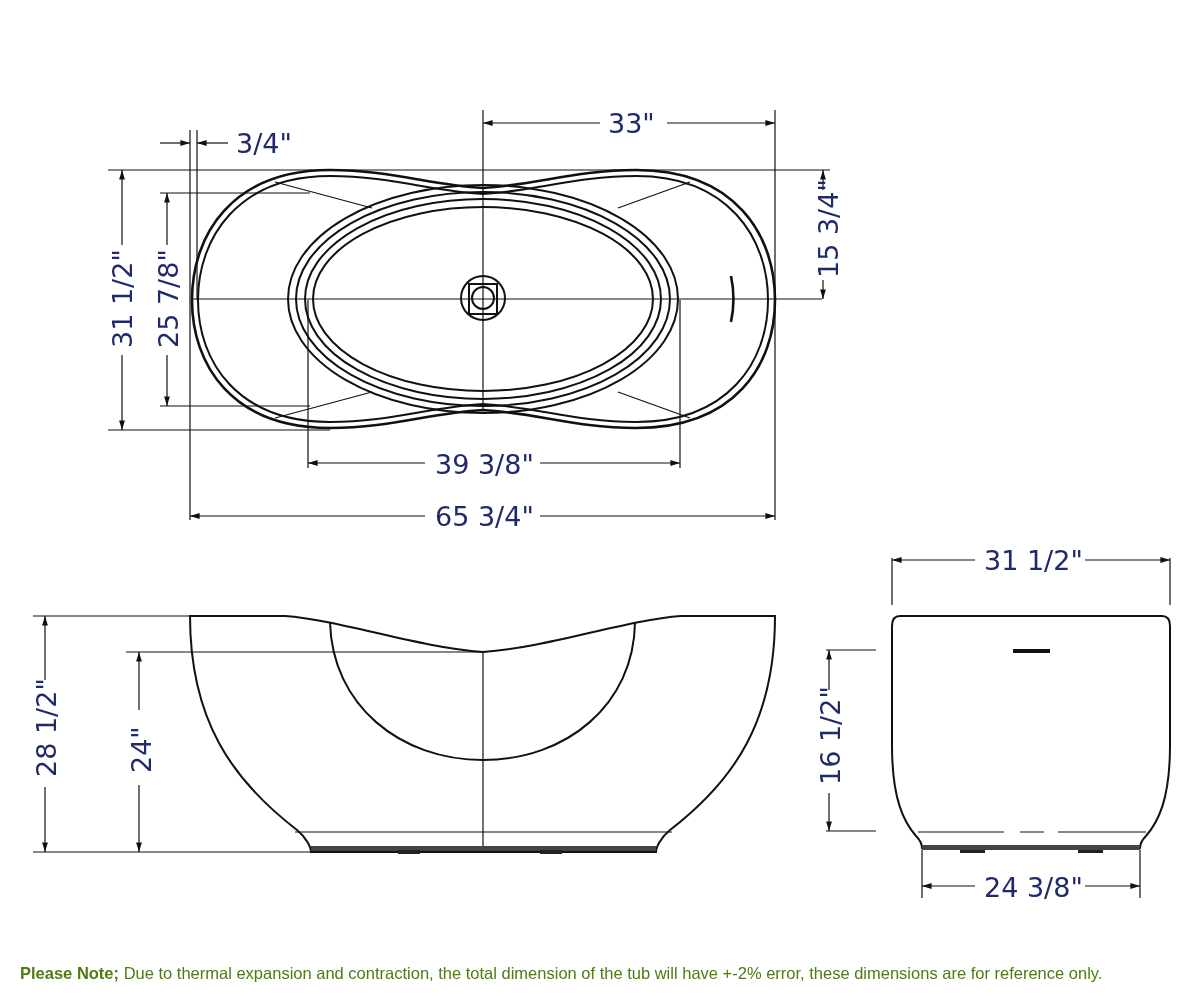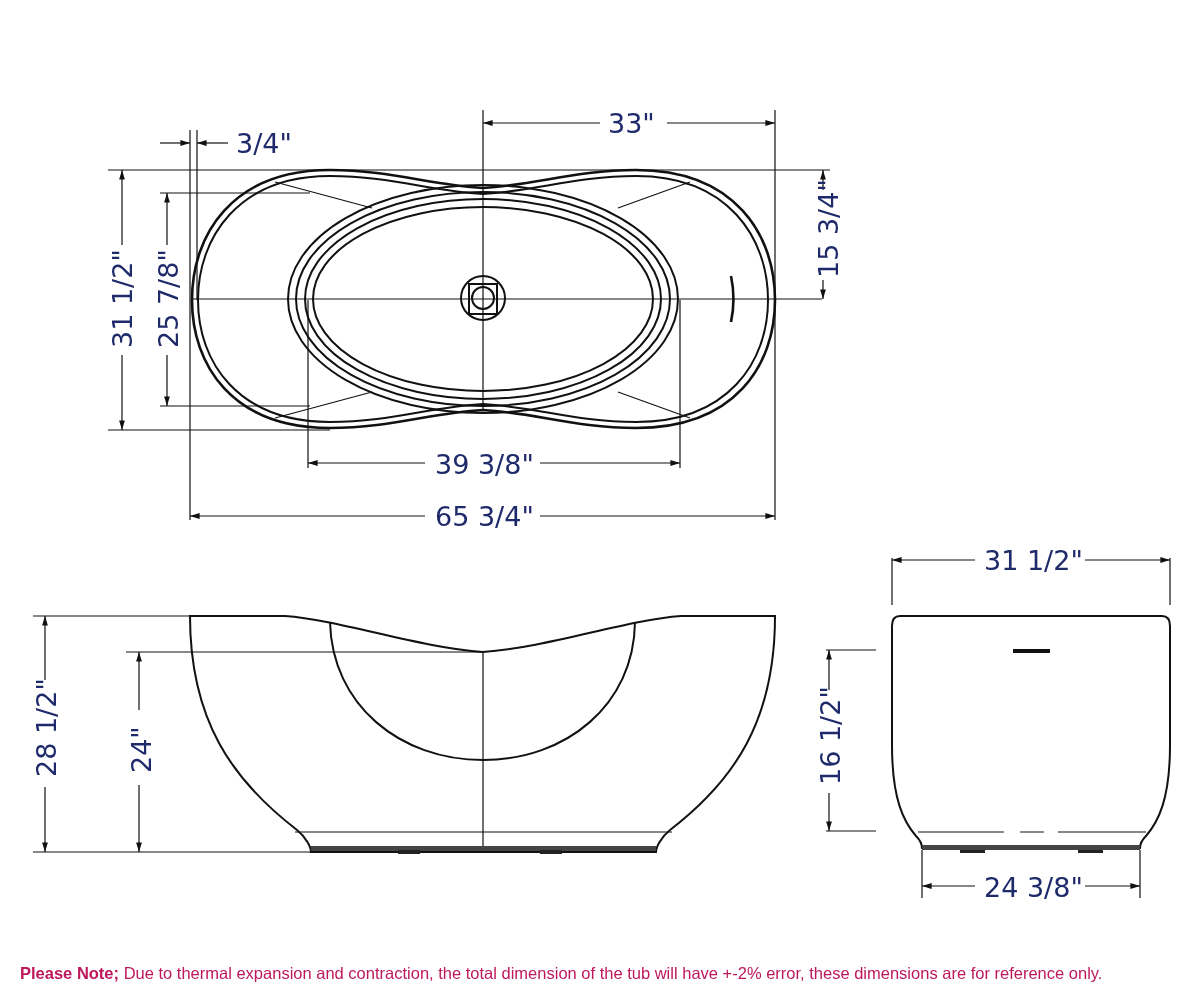--- a/index.html
+++ b/index.html
@@ -3,21 +3,21 @@
 <meta charset="utf-8">
 <style>
   html, body { margin:0; padding:0; background:#ffffff; }
   body { width:1200px; height:1000px; position:relative; overflow:hidden; font-family:"Liberation Sans", sans-serif; }
   svg.drawing { position:absolute; left:0; top:0; }
   .dimtext { font-family:"DejaVu Sans", sans-serif; font-size:27px; fill:#1f2a6b; }
   .ln { stroke:#111; fill:none; }
   .thin { stroke-width:1.2; }
   .med { stroke-width:2; }
   .thick { stroke-width:2.6; }
-  .note { position:absolute; left:20px; top:964px; font-size:16.5px; color:#be185d; white-space:nowrap; font-family:"Liberation Sans", sans-serif; }
+  .note { position:absolute; left:20px; top:964px; font-size:16.5px; color:#4d7c0f; white-space:nowrap; font-family:"Liberation Sans", sans-serif; }
   .note b { font-weight:bold; }
 </style>
 </head>
 <body>
 
 <svg class="drawing" width="1200" height="1000" viewBox="0 0 1200 1000" xmlns="http://www.w3.org/2000/svg">
   <defs>
     <marker id="arr" viewBox="0 0 10 10" refX="10" refY="5" markerWidth="8" markerHeight="8" orient="auto-start-reverse">
       <path d="M0,2 L10,5 L0,8 z" fill="#111"></path>
     </marker>

